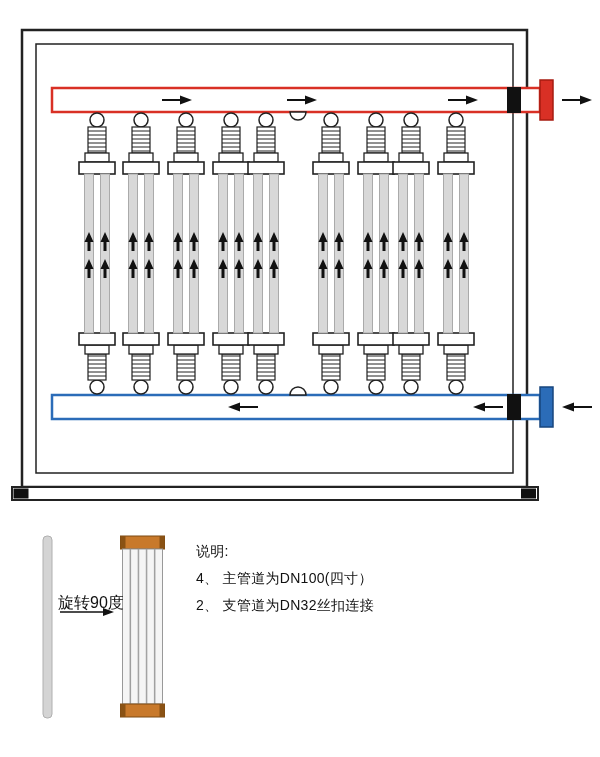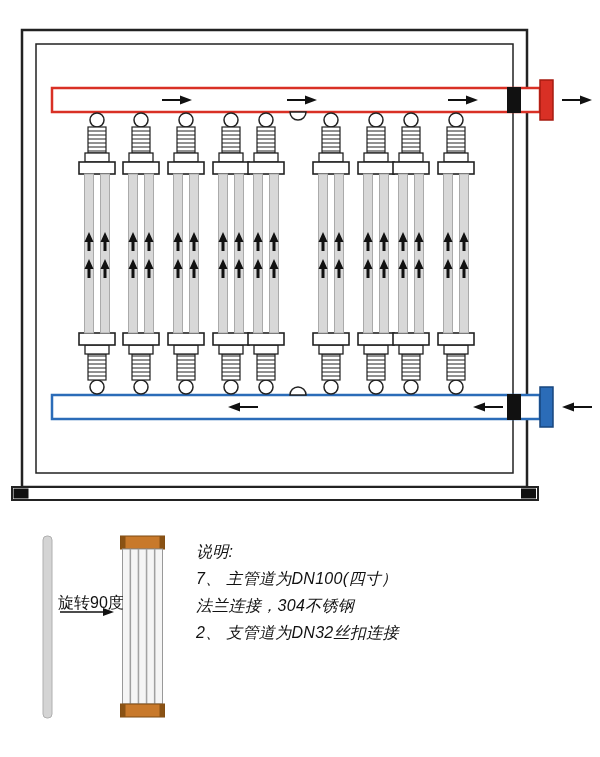--- a/index.html
+++ b/index.html
@@ -19,24 +19,23 @@
     position: absolute;
     left: 0;
     top: 0;
   }
   .notes {
     position: absolute;
     left: 196px;
     top: 538px;
     width: 390px;
     color: #111111;
-    font-size: 16px;
+    font-size: 14px;
     line-height: 27px;
     letter-spacing: 0.3px;
-    font-style: italic;
   }
   .rotate-label {
     position: absolute;
     left: 58px;
     top: 593px;
     font-size: 16px;
     color: #111111;
     white-space: nowrap;
   }
 </style>
@@ -161,18 +160,17 @@
       <rect x="120.5" y="704" width="44" height="13" fill="#c8792b" stroke="#7c4a12" stroke-width="1"></rect>
       <rect x="120.5" y="704" width="5" height="13" fill="#8a5214"></rect>
       <rect x="159.5" y="704" width="5" height="13" fill="#8a5214"></rect>
     </g>
   </svg>
 
   <div class="rotate-label">旋转90度</div>
 
   <div class="notes">
     <div>说明:</div>
-    <div>7、 主管道为DN100(四寸）</div>
-    <div>法兰连接，304不锈钢</div>
+    <div>4、 主管道为DN100(四寸）</div>
     <div>2、 支管道为DN32丝扣连接</div>
   </div>
 
 </div>
 
 </body></html>

